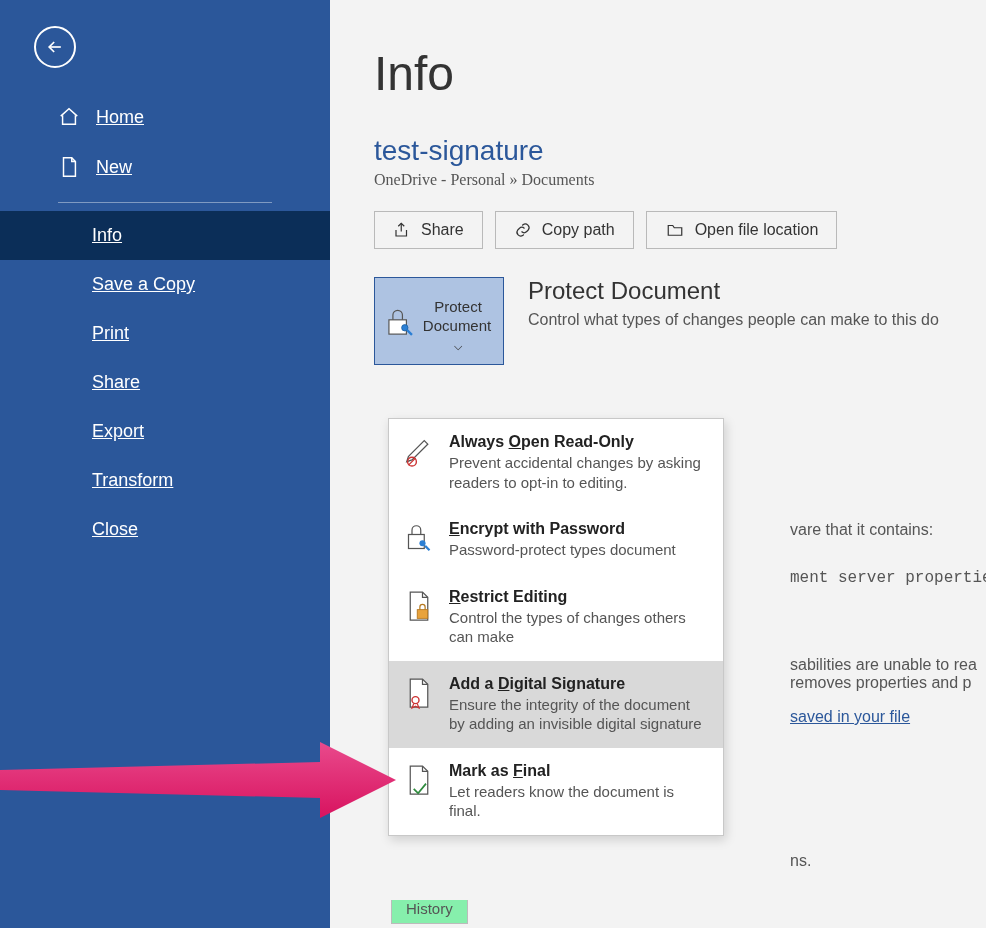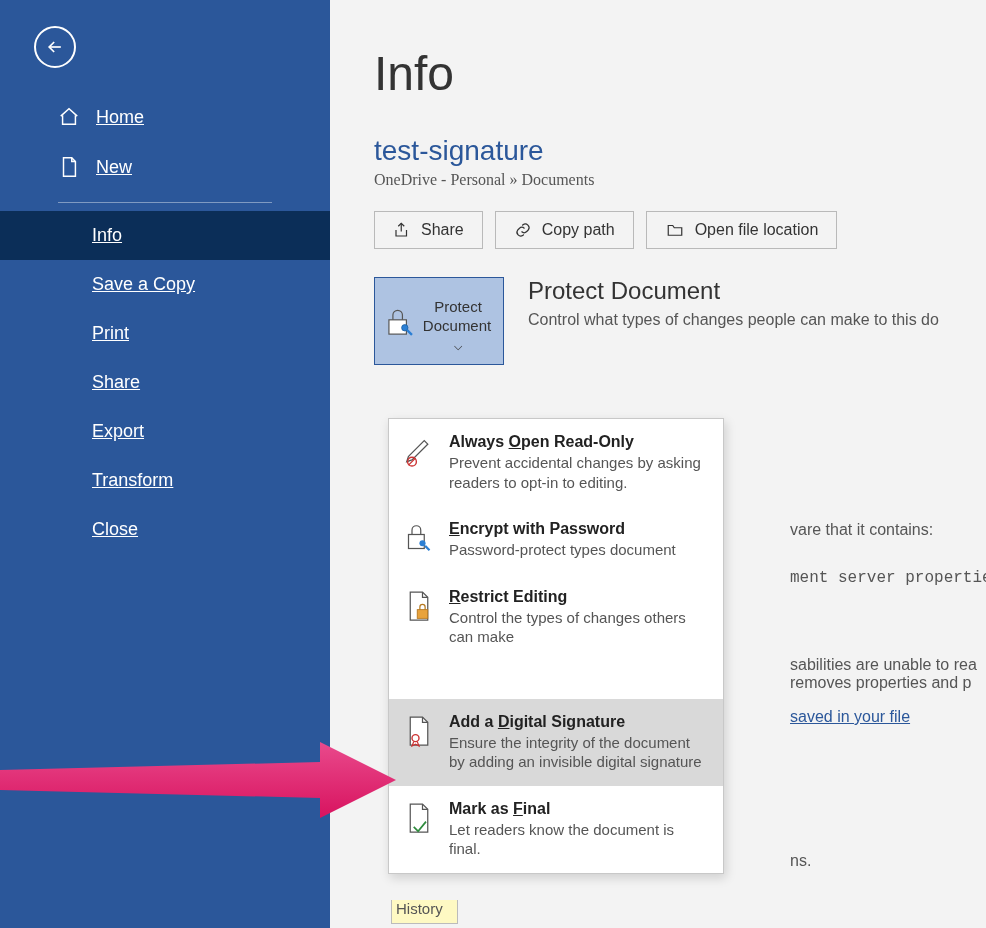--- a/index.html
+++ b/index.html
@@ -144,21 +144,21 @@
     border: 1px solid #c8c8c8;
     box-shadow: 2px 4px 10px rgba(0,0,0,0.15);
     z-index: 10;
   }
   .menu-item {
     display: flex;
     gap: 14px;
     padding: 14px 18px 14px 14px;
     cursor: pointer;
   }
-  .menu-item.hover { background: #d9d9d9; margin-top: 38px; }
+  .menu-item.hover { background: #d9d9d9; }
   .menu-icon { width: 32px; flex-shrink: 0; display:flex; justify-content:center; align-items:flex-start; padding-top:2px;}
   .menu-text .mt-title {
     font-size: 16px;
     font-weight: 600;
     color: #222;
     margin-bottom: 2px;
   }
   .menu-text .mt-desc {
     font-size: 15px;
     color: #555;
@@ -183,24 +183,24 @@
     z-index: 20;
     pointer-events: none;
   }
 
   .history-tag {
     position:absolute;
     left: 391px;
     top: 900px;
     border:1px solid #bbb;
     border-top:none;
-    padding: 0 14px 6px 4px;
+    padding: 0 14px 6px 14px;
     font-size:15px;
     color:#555;
-    background:#fef9c3;
+    background:#86efac;
   }
 </style>
 </head>
 <body>
 
 <div class="app">
 
   <div class="sidebar">
     <div class="back-btn">
       <svg width="20" height="20" viewBox="0 0 24 24" fill="none" stroke="#fff" stroke-width="2">

